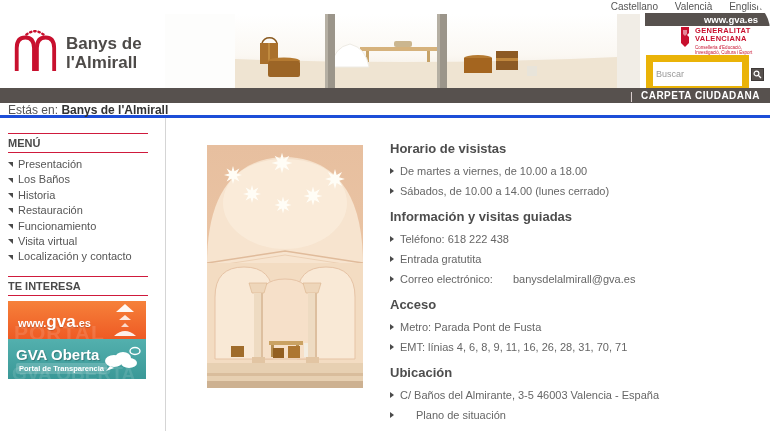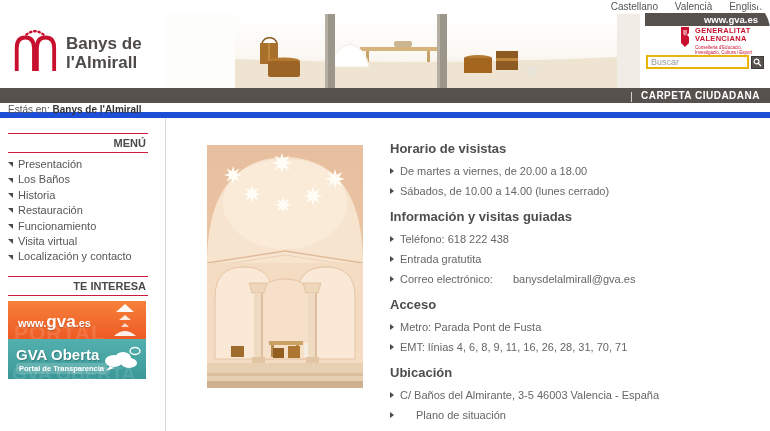--- a/index.html
+++ b/index.html
@@ -25,43 +25,43 @@
   .header-photo { position:absolute; left:165px; top:14px; width:475px; height:74px; overflow:hidden; }
 
   
   .gva-logo { position:absolute; left:679px; top:27px; width:120px; display:flex; cursor:pointer; }
   .gva-logo .txt { margin-left:4px; }
   .gva-name { color:#c8102e; font-weight:bold; font-size:7.5px; line-height:8px; letter-spacing:.3px; }
   .gva-sub  { color:#c8102e; font-size:4.5px; line-height:5px; margin-top:2px; }
 
   
   .search { position:absolute; left:646px; top:55px; display:flex; align-items:center; }
-  .search input { width:103px; height:13px; border:2px solid #eab308; font-size:9px; padding:5px 3px;
+  .search input { width:103px; height:13px; border:7px solid #eab308; font-size:9px; padding:12px 3px;
                   color:#555; font-family:"Liberation Sans", sans-serif; outline:none; }
   .search input::placeholder { color:#999; }
   .search button { width:13px; height:13px; margin-left:2px; background:#57514e; border:1px solid #3f3a38;
                    display:flex; align-items:center; justify-content:center; cursor:pointer; padding:0; }
 
   
   .dark-bar { position:absolute; top:88px; left:0; width:770px; height:15px; background:#57514e;
               display:flex; align-items:center; justify-content:flex-end; padding-right:10px; }
   .dark-bar .sep { color:#e8dddd; font-size:11px; margin-right:8px; }
   .dark-bar .carpeta { color:#fff; font-size:10px; font-weight:bold; letter-spacing:.5px; cursor:pointer; }
 
   
-  .breadcrumb { position:absolute; top:103px; left:0; width:770px; height:15px; border-bottom:6px solid #1d4ed8;
-                font-size:10px; color:#555; padding-left:8px; line-height:14px; }
+  .breadcrumb { position:absolute; top:103px; left:0; width:770px; height:15px; border-bottom:3px solid #1d4ed8;
+                font-size:12px; color:#555; padding-left:8px; line-height:14px; }
   .breadcrumb b { color:#333; }
 
   
   .vline { position:absolute; left:165px; top:118px; width:1px; height:313px; background:#d5d5d5; }
 
   
   .sidebar { position:absolute; left:8px; top:133px; width:140px; }
-  .side-head { border-top:1px solid #cf1a3c; border-bottom:1px solid #cf1a3c; text-align:right;
+  .side-head { border-top:1px solid #cf1a3c; border-bottom:1px solid #cf1a3c; text-align:left;
                font-size:11px; font-weight:bold; color:#4a4a4a; padding:3px 2px 3px 0; }
   .menu { list-style:none; margin-top:4px; }
   .menu li { display:flex; align-items:center; padding:2px 0; font-size:11px; color:#555;
              line-height:11.4px; cursor:pointer; }
   .tri { width:0; height:0; border-top:5px solid #4a4a4a; border-left:5px solid transparent;
          margin-right:5px; flex:0 0 auto; }
   .interesa { margin-top:11px; }
 
   .banner { display:block; position:relative; width:138px; overflow:hidden; cursor:pointer; }
   .banner-gva { height:38px; margin-top:5px; background:linear-gradient(180deg,#f6813a,#ee5a24); }
@@ -316,21 +316,21 @@
       <rect x="0" y="236" width="156" height="7" fill="#cdb191"></rect>
     </svg>
   </div>
 
   <main class="content">
 
     <section>
       <h3>Horario de visistas</h3>
       <div class="item">
           <i class="b"></i>
-          <span>De martes a viernes, de 20.00 a 18.00</span>
+          <span>De martes a viernes, de 10.00 a 18.00</span>
         </div>
       <div class="item">
           <i class="b"></i>
           <span>Sábados, de 10.00 a 14.00 (lunes cerrado)</span>
         </div>
     </section>
 
     <section>
       <h3>Información y visitas guiadas</h3>
       <div class="item">

